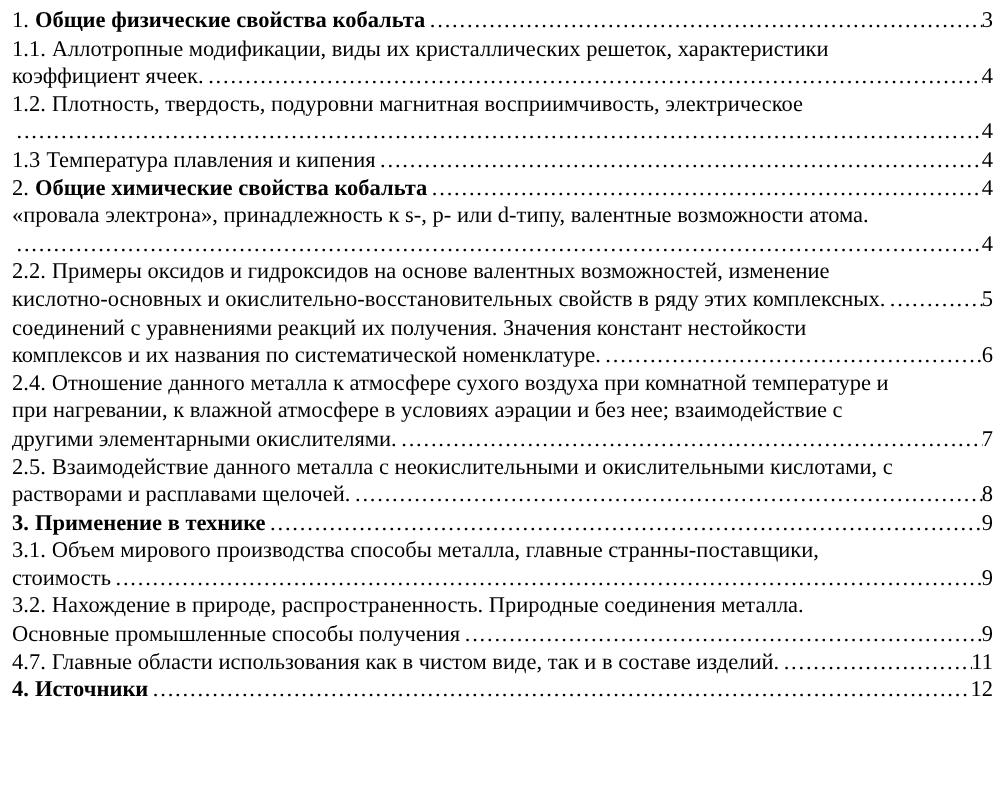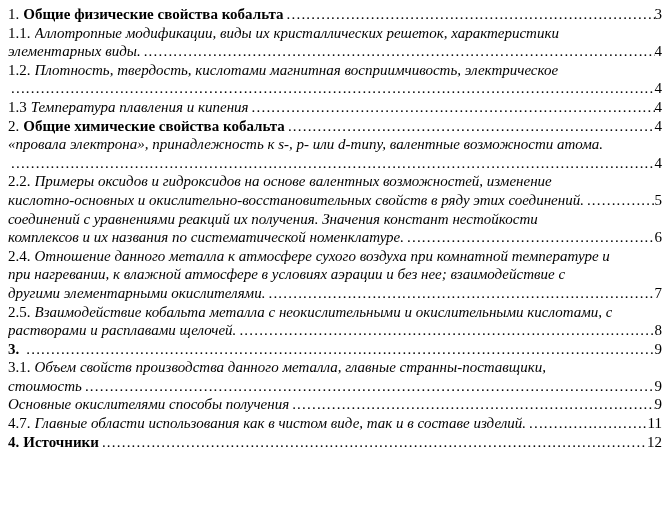--- a/index.html
+++ b/index.html
@@ -39,21 +39,21 @@
   }
   .num.nb { font-weight: 700; }
   .txt {
     flex: 0 1 auto;
     min-width: 0;
     overflow: hidden;
     white-space: nowrap;
     text-align: center;
   }
   .lvl1 .txt { font-weight: 700; }
-  .lvl2 .txt { font-style: italic; }
+  .lvl2 .txt { }
   .dots {
     flex: 1 1 0;
     min-width: 0;
     overflow: hidden;
     white-space: nowrap;
     margin-left: 3px;
     letter-spacing: 1.2px;
     font-weight: 400;
     font-style: normal;
   }
@@ -75,29 +75,29 @@
           <span class="dots">....................................................................................................................................................................................</span>
           <span class="page">3</span>
         </div>
       </div>
       <div class="entry lvl2">
         <div class="line">
           <span class="num">1.1.</span>
           <span class="txt">Аллотропные модификации, виды их кристаллических решеток, характеристики</span>
         </div>
         <div class="line">
-          <span class="txt">элементарных виды.</span>
+          <span class="txt">коэффициент ячеек.</span>
           <span class="dots">....................................................................................................................................................................................</span>
           <span class="page">4</span>
         </div>
       </div>
       <div class="entry lvl2">
         <div class="line">
           <span class="num">1.2.</span>
-          <span class="txt">Плотность, твердость, кислотами магнитная восприимчивость, электрическое</span>
+          <span class="txt">Плотность, твердость, подуровни магнитная восприимчивость, электрическое</span>
         </div>
         <div class="line">
           <span class="dots">....................................................................................................................................................................................</span>
           <span class="page">4</span>
         </div>
       </div>
       <div class="entry lvl2">
         <div class="line">
           <span class="num">1.3</span>
           <span class="txt">Температура плавления и кипения</span>
@@ -122,21 +122,21 @@
           <span class="dots">....................................................................................................................................................................................</span>
           <span class="page">4</span>
         </div>
       </div>
       <div class="entry lvl2">
         <div class="line">
           <span class="num">2.2.</span>
           <span class="txt">Примеры оксидов и гидроксидов на основе валентных возможностей, изменение</span>
         </div>
         <div class="line">
-          <span class="txt">кислотно-основных и окислительно-восстановительных свойств в ряду этих соединений.</span>
+          <span class="txt">кислотно-основных и окислительно-восстановительных свойств в ряду этих комплексных.</span>
           <span class="dots">....................................................................................................................................................................................</span>
           <span class="page">5</span>
         </div>
       </div>
       <div class="entry lvl2">
         <div class="line">
           <span class="txt">соединений с уравнениями реакций их получения. Значения констант нестойкости</span>
         </div>
         <div class="line">
           <span class="txt">комплексов и их названия по систематической номенклатуре.</span>
@@ -154,49 +154,54 @@
         </div>
         <div class="line">
           <span class="txt">другими элементарными окислителями.</span>
           <span class="dots">....................................................................................................................................................................................</span>
           <span class="page">7</span>
         </div>
       </div>
       <div class="entry lvl2">
         <div class="line">
           <span class="num">2.5.</span>
-          <span class="txt">Взаимодействие кобальта металла с неокислительными и окислительными кислотами, с</span>
+          <span class="txt">Взаимодействие данного металла с неокислительными и окислительными кислотами, с</span>
         </div>
         <div class="line">
           <span class="txt">растворами и расплавами щелочей.</span>
           <span class="dots">....................................................................................................................................................................................</span>
           <span class="page">8</span>
         </div>
       </div>
       <div class="entry lvl1">
         <div class="line">
           <span class="num nb">3.</span>
+          <span class="txt">Применение в технике</span>
           <span class="dots">....................................................................................................................................................................................</span>
           <span class="page">9</span>
         </div>
       </div>
       <div class="entry lvl2">
         <div class="line">
           <span class="num">3.1.</span>
-          <span class="txt">Объем свойств производства данного металла, главные странны-поставщики,</span>
+          <span class="txt">Объем мирового производства способы металла, главные странны-поставщики,</span>
         </div>
         <div class="line">
           <span class="txt">стоимость</span>
           <span class="dots">....................................................................................................................................................................................</span>
           <span class="page">9</span>
         </div>
       </div>
       <div class="entry lvl2">
         <div class="line">
-          <span class="txt">Основные окислителями способы получения</span>
+          <span class="num">3.2.</span>
+          <span class="txt">Нахождение в природе, распространенность. Природные соединения металла.</span>
+        </div>
+        <div class="line">
+          <span class="txt">Основные промышленные способы получения</span>
           <span class="dots">....................................................................................................................................................................................</span>
           <span class="page">9</span>
         </div>
       </div>
       <div class="entry lvl2">
         <div class="line">
           <span class="num">4.7.</span>
           <span class="txt">Главные области использования как в чистом виде, так и в составе изделий.</span>
           <span class="dots">....................................................................................................................................................................................</span>
           <span class="page">11</span>

